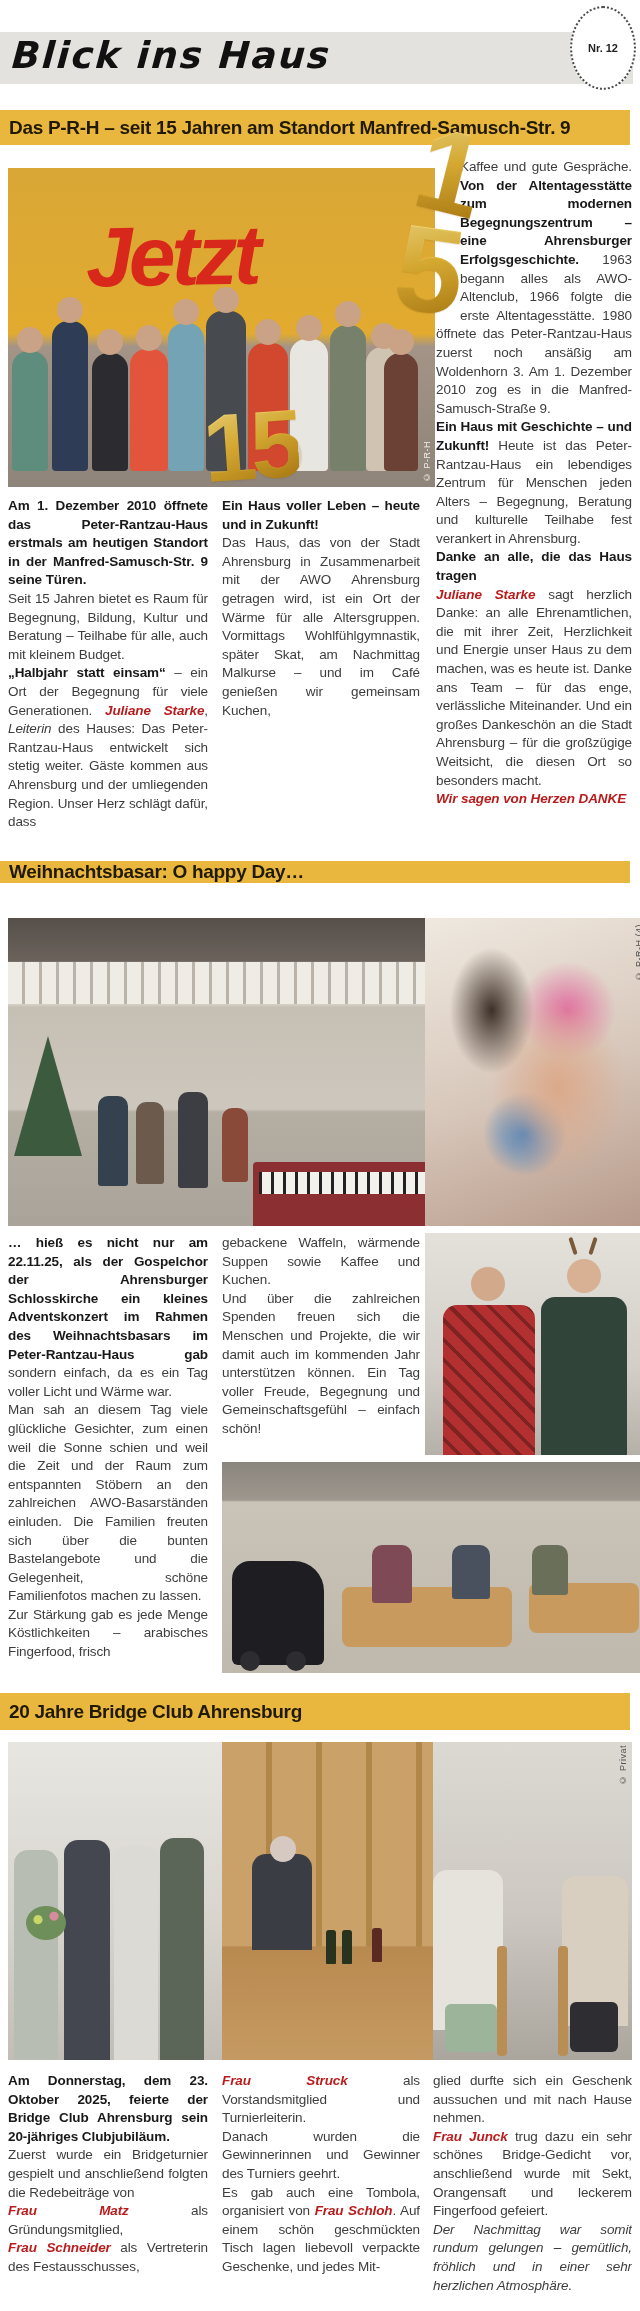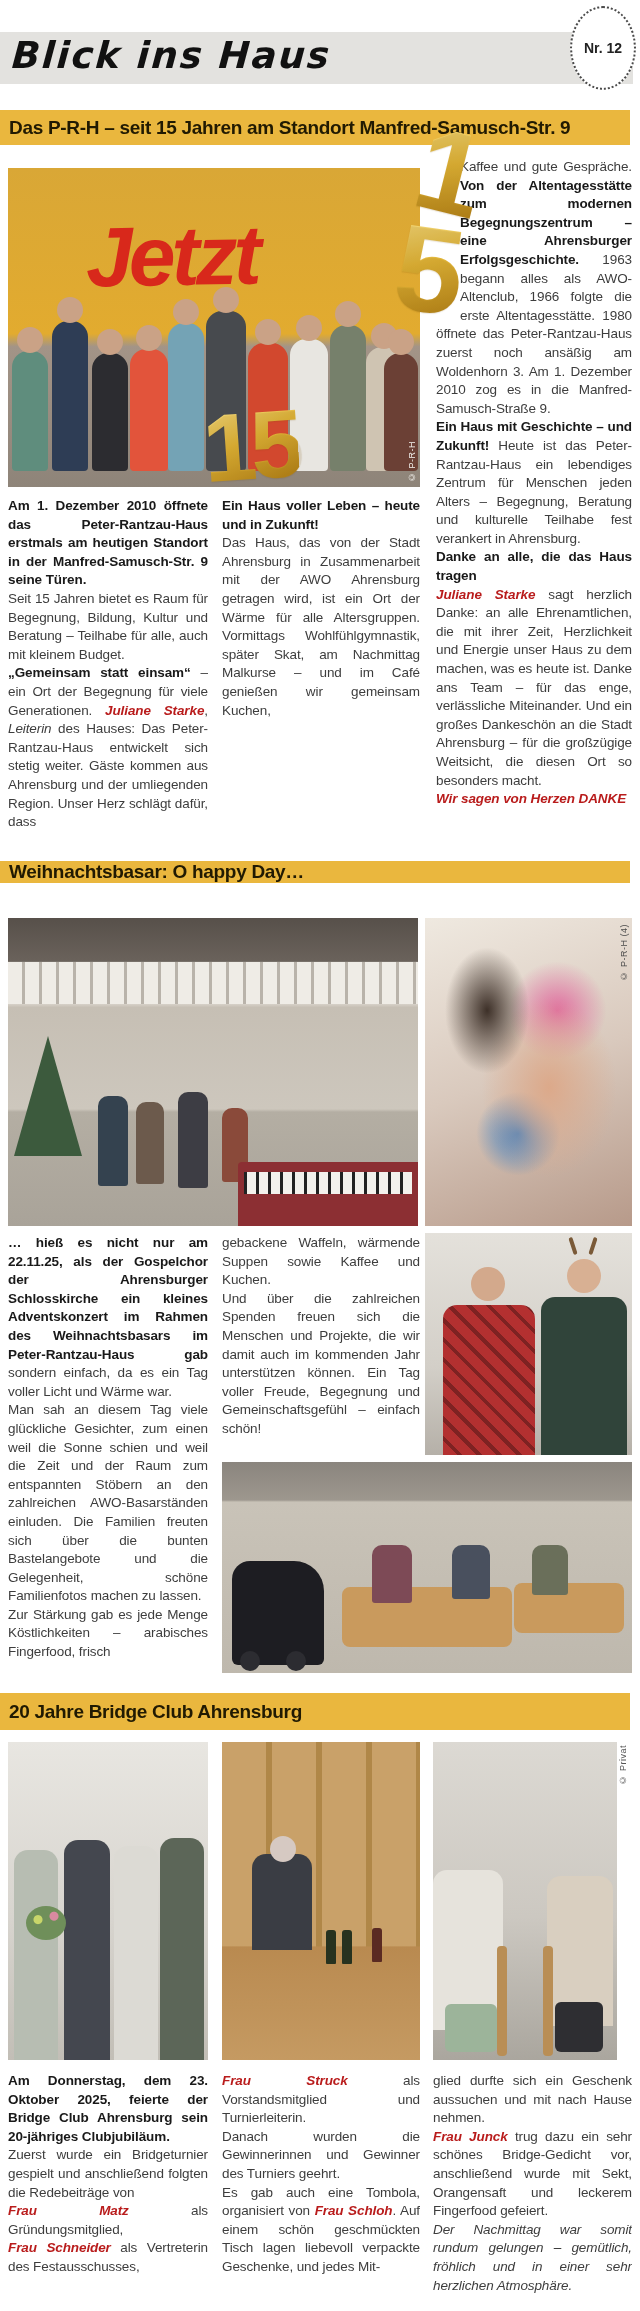--- a/index.html
+++ b/index.html
@@ -6,21 +6,21 @@
   .page{position:relative;width:640px;height:2311px;background:#fff;overflow:hidden;
         font-family:"Liberation Sans","DejaVu Sans",sans-serif;}
 
   
   .masthead-bar{position:absolute;left:0;top:32px;width:633px;height:52px;background:#e3e2df;}
   .page-title{position:absolute;left:12px;top:34px;font-family:"DejaVu Sans",sans-serif;
               font-style:italic;font-weight:700;font-size:37px;letter-spacing:2px;color:#111;
               transform:skewX(-4deg);}
   .issue-badge{position:absolute;left:570px;top:6px;width:62px;height:80px;background:#fff;
                border:2px dotted #4a4a4a;border-radius:50%;display:flex;align-items:center;
-               justify-content:center;font-weight:700;font-size:14px;color:#222;z-index:4;}
+               justify-content:center;font-weight:700;font-size:11px;color:#222;z-index:4;}
 
   
   .section-bar{position:absolute;left:0;width:630px;height:22px;background:#eab73e;
                display:flex;align-items:center;}
   .section-bar .bar-title{padding-left:9px;font-size:19px;font-weight:700;color:#211a02;
                letter-spacing:-0.3px;white-space:nowrap;}
   .bar1{top:110px;height:35px}
   .bar2{top:861px}
   .bar3{top:1693px;height:37px}
 
@@ -35,21 +35,21 @@
   .s1c2{left:222px;top:497px;width:198px;height:348px;}
   .s1c3{left:436px;top:158px;width:196px;height:690px;}
   .balloon-spacer{float:left;width:24px;height:150px;}
   .s2c1{left:8px;top:1234px;width:200px;height:438px;}
   .s2c2{left:222px;top:1234px;width:198px;height:224px;}
   .s3c1{left:8px;top:2072px;width:200px;height:234px;}
   .s3c2{left:222px;top:2072px;width:198px;height:234px;}
   .s3c3{left:433px;top:2072px;width:199px;height:234px;}
 
   
-  .photo{position:absolute;overflow:hidden;background:#cfccc6;}
+  .photo{position:absolute;overflow:hidden;background:#cfccc6;padding-left:15px;}
   .credit-v{position:absolute;writing-mode:vertical-rl;transform:rotate(180deg);
             font-size:9px;letter-spacing:0.5px;color:#555;}
 
   
   .photo-s1{left:8px;top:168px;width:412px;height:319px;
             background:linear-gradient(180deg,#d9a736 0%,#e2ab2f 52%,#a39487 56%,#8e8479 100%);}
   .jetzt{position:absolute;left:78px;top:40px;font-size:84px;font-weight:700;font-style:italic;
          color:#d8281b;letter-spacing:-4px;transform:rotate(-1deg);}
   .person{position:absolute;bottom:16px;border-radius:16px 16px 4px 4px;}
   .person::before{content:"";position:absolute;top:-24px;left:50%;margin-left:-13px;width:26px;
@@ -149,21 +149,21 @@
   </div>
 
   <div class="balloon15">
     <span class="gold15 d1">1</span>
     <span class="gold15 d5">5</span>
   </div>
 
   <div class="tcol s1c1">
     <p><span class="b">Am 1. Dezember 2010 öffnete das Peter-Rantzau-Haus erstmals am heutigen Standort in der Manfred-Samusch-Str. 9 seine Türen.</span></p>
     <p><span>Seit 15 Jahren bietet es Raum für Begegnung, Bildung, Kultur und Beratung – Teilhabe für alle, auch mit kleinem Budget.</span></p>
-    <p><span class="b">„Gemeinsam statt einsam“</span><span> – ein Ort der Begegnung für viele Generationen. </span><span class="bi">Juliane Starke</span><span>, </span><span class="i">Leiterin</span><span> des Hauses: Das Peter-Rantzau-Haus entwickelt sich stetig weiter. Gäste kommen aus Ahrensburg und der umliegenden Region. Unser Herz schlägt dafür, dass</span></p>
+    <p><span class="b">„Halbjahr statt einsam“</span><span> – ein Ort der Begegnung für viele Generationen. </span><span class="bi">Juliane Starke</span><span>, </span><span class="i">Leiterin</span><span> des Hauses: Das Peter-Rantzau-Haus entwickelt sich stetig weiter. Gäste kommen aus Ahrensburg und der umliegenden Region. Unser Herz schlägt dafür, dass</span></p>
   </div>
 
   <div class="tcol s1c2">
     <p><span class="b">Ein Haus voller Leben – heute und in Zukunft!</span></p>
     <p><span>Das Haus, das von der Stadt Ahrensburg in Zusammenarbeit mit der AWO Ahrensburg getragen wird, ist ein Ort der Wärme für alle Altersgruppen. Vormittags Wohlfühlgymnastik, später Skat, am Nachmittag Malkurse – und im Café genießen wir gemeinsam Kuchen,</span></p>
   </div>
 
   <div class="tcol s1c3">
     <div class="balloon-spacer"></div>
     <p><span>Kaffee und gute Gespräche. </span><span class="b">Von der Altentagesstätte zum modernen Begegnungszentrum – eine Ahrensburger Erfolgsgeschichte. </span><span>1963 begann alles als AWO-Altenclub, 1966 folgte die erste Altentagesstätte. 1980 öffnete das Peter-Rantzau-Haus zuerst noch ansäßig am Woldenhorn 3. Am 1. Dezember 2010 zog es in die Manfred-Samusch-Straße 9.</span></p>

